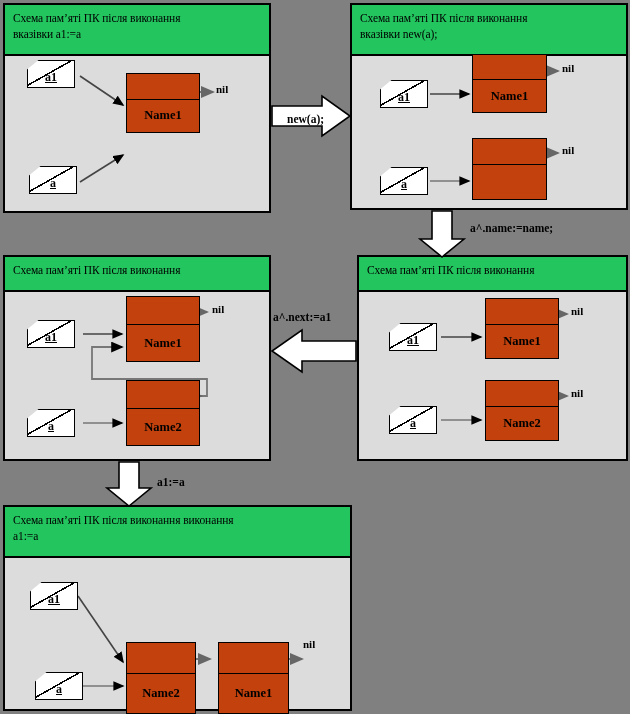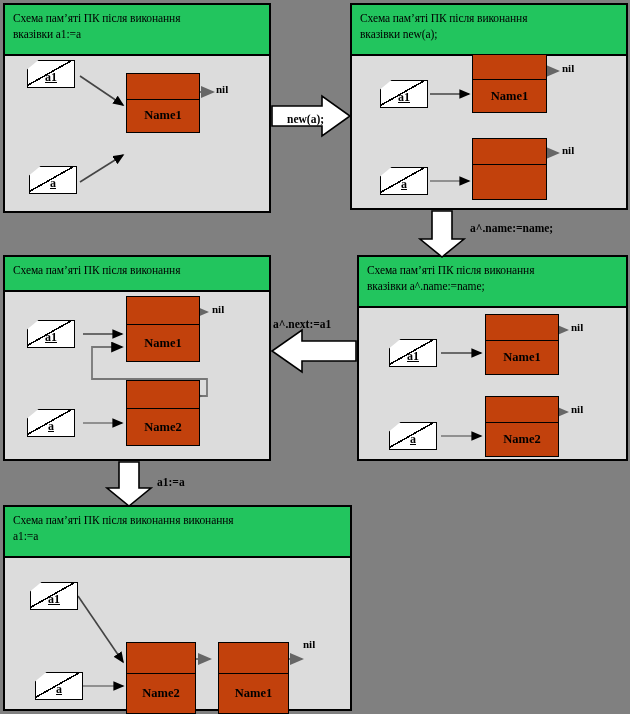--- a/index.html
+++ b/index.html
@@ -187,21 +187,20 @@
       </div>
 
       <div class="nil" style="left:210px;top:6px;">nil</div>
       <div class="nil" style="left:210px;top:88px;">nil</div>
     </div>
   </div>
 
   <div class="panel" id="panel3" style="left:357px;top:255px;width:271px;height:206px;">
     <div class="panel-title">
       <div>Схема пам’яті ПК після виконання</div>
-      <div>вказівки a^.name:=name;</div>
     </div>
     <div class="panel-body" style="height:160px;">
 
       <svg class="wires" width="271" height="160">
         <defs>
           <marker id="ahBlack3" markerWidth="7" markerHeight="7" refX="6" refY="3" orient="auto">
             <path d="M0,0 L7,3 L0,6 z" fill="#000"></path>
           </marker>
           <marker id="ahGray3" markerWidth="7" markerHeight="7" refX="6" refY="3" orient="auto">
             <path d="M0,0 L7,3 L0,6 z" fill="#666"></path>
@@ -336,20 +335,20 @@
   <div class="steplabel" style="left:287px;top:77px;margin-top:36px;">new(a);</div>
 
   <svg class="blockarrow" style="left:420px;top:211px;" width="44" height="46" viewBox="0 0 44 46">
     <path d="M12,0 L32,0 L32,28 L44,28 L22,46 L0,28 L12,28 Z" fill="#ffffff" stroke="#000000" stroke-width="1.6"></path>
   </svg>
   <div class="steplabel" style="left:470px;top:222px;text-align:right;">a^.name:=name;</div>
 
   <svg class="blockarrow" style="left:272px;top:330px;" width="84" height="42" viewBox="0 0 84 42">
     <path d="M84,11 L30,11 L30,0 L0,21 L30,42 L30,31 L84,31 Z" fill="#ffffff" stroke="#000000" stroke-width="1.6"></path>
   </svg>
-  <div class="steplabel" style="left:273px;top:318px;">a^.next:=a1</div>
+  <div class="steplabel" style="left:273px;top:311px;">a^.next:=a1</div>
 
   <svg class="blockarrow" style="left:107px;top:462px;" width="44" height="44" viewBox="0 0 44 44">
     <path d="M12,0 L32,0 L32,26 L44,26 L22,44 L0,26 L12,26 Z" fill="#ffffff" stroke="#000000" stroke-width="1.6"></path>
   </svg>
   <div class="steplabel" style="left:157px;top:476px;">a1:=a</div>
 
 </div>
 
 </body></html>

